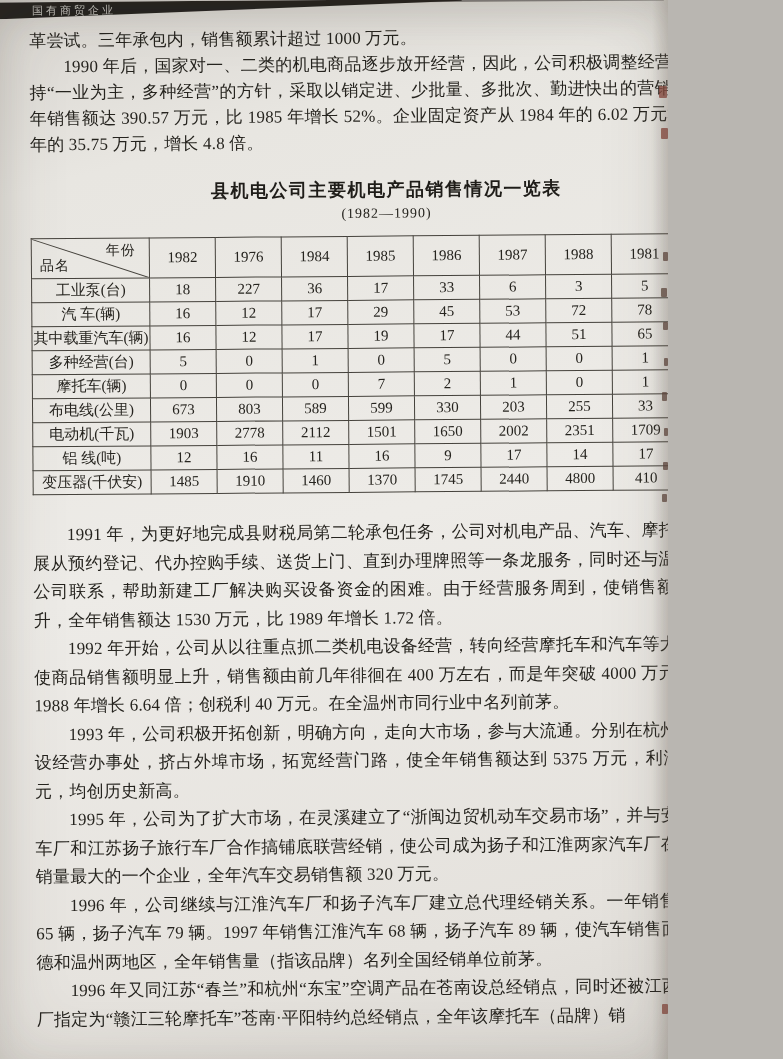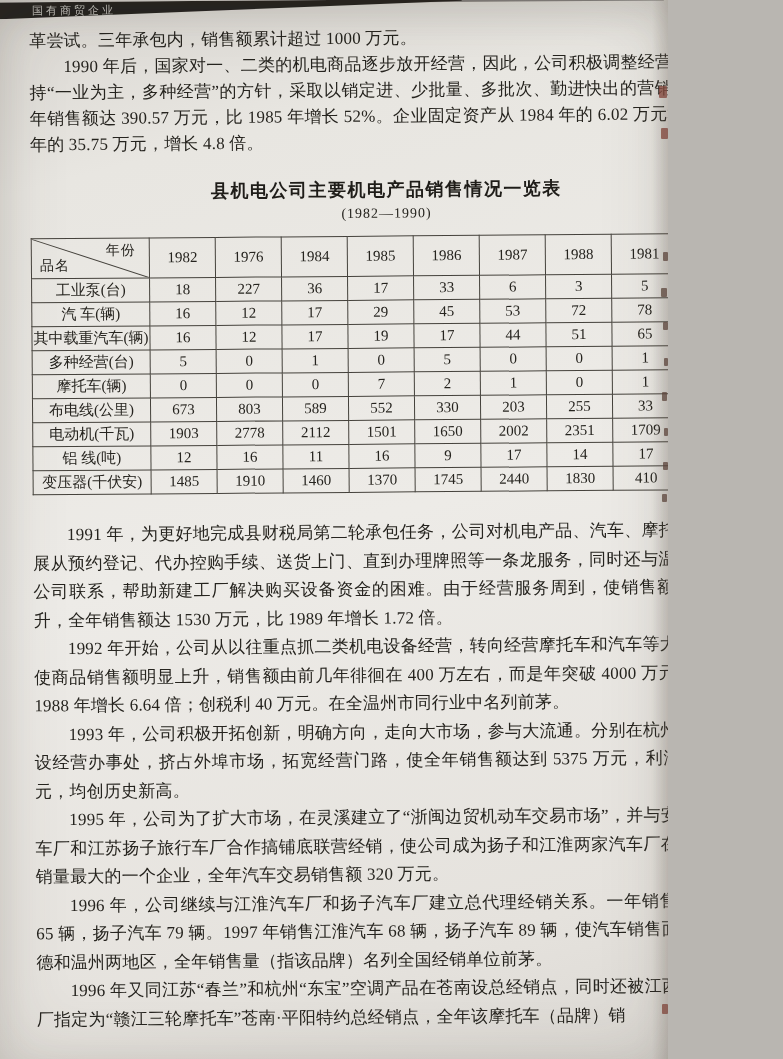--- a/index.html
+++ b/index.html
@@ -177,21 +177,21 @@
               <td>1</td>
               <td>0</td>
               <td>1</td>
               <td>6</td>
             </tr>
             <tr>
               <th class="row-label">布电线(公里)</th>
               <td>673</td>
               <td>803</td>
               <td>589</td>
-              <td>552</td>
+              <td>599</td>
               <td>330</td>
               <td>203</td>
               <td>255</td>
               <td>33</td>
               <td>22</td>
             </tr>
             <tr>
               <th class="row-label">电动机(千瓦)</th>
               <td>1903</td>
               <td>2778</td>
@@ -216,21 +216,21 @@
               <td>13</td>
             </tr>
             <tr>
               <th class="row-label">变压器(千伏安)</th>
               <td>1485</td>
               <td>1910</td>
               <td>1460</td>
               <td>1370</td>
               <td>1745</td>
               <td>2440</td>
-              <td>1830</td>
+              <td>4800</td>
               <td>410</td>
               <td>1045</td>
             </tr>
           </tbody>
       </table>
 
       <div class="body-section">
           <p class="para">1991 年，为更好地完成县财税局第二轮承包任务，公司对机电产品、汽车、摩托车等，开展从预约登记、代办控购手续、送货上门、直到办理牌照等一条龙服务，同时还与温州市租赁公司联系，帮助新建工厂解决购买设备资金的困难。由于经营服务周到，使销售额大幅度上升，全年销售额达 1530 万元，比 1989 年增长 1.72 倍。</p>
           <p class="para">1992 年开始，公司从以往重点抓二类机电设备经营，转向经营摩托车和汽车等大宗物资，使商品销售额明显上升，销售额由前几年徘徊在 400 万左右，而是年突破 4000 万元大关，比 1988 年增长 6.64 倍；创税利 40 万元。在全温州市同行业中名列前茅。</p>
           <p class="para">1993 年，公司积极开拓创新，明确方向，走向大市场，参与大流通。分别在杭州、上海开设经营办事处，挤占外埠市场，拓宽经营门路，使全年销售额达到 5375 万元，利润 20.11 万元，均创历史新高。</p>

